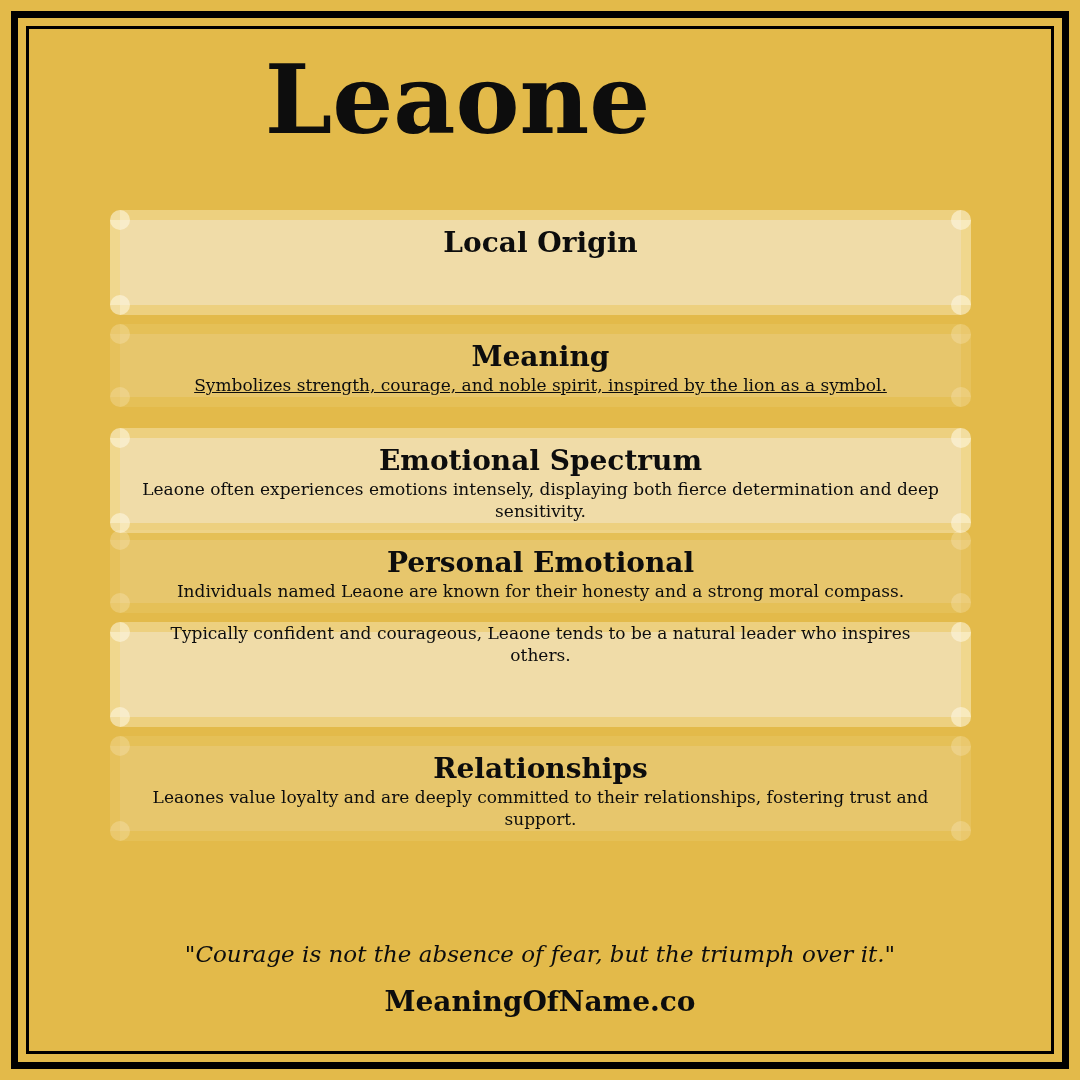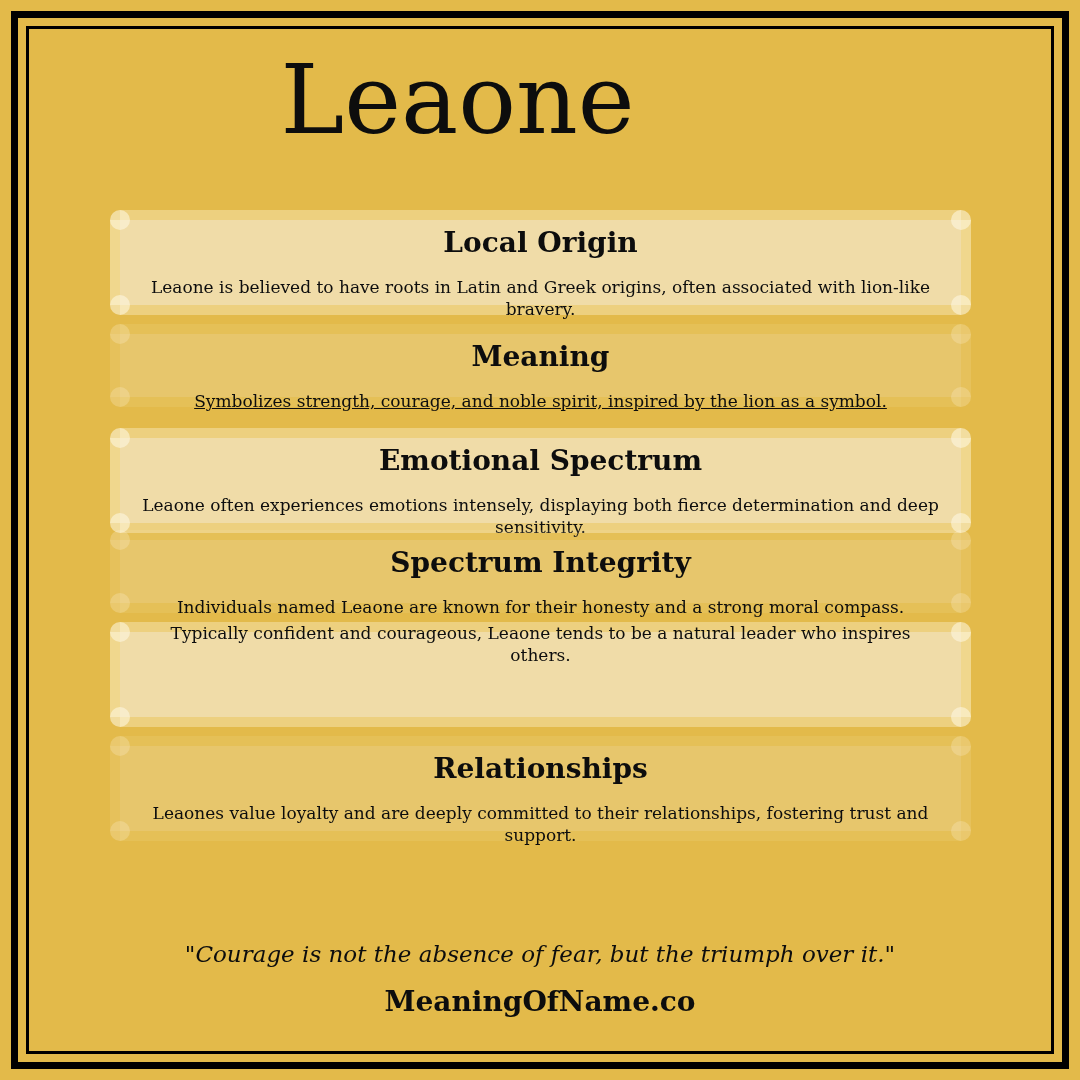--- a/index.html
+++ b/index.html
@@ -1,34 +1,34 @@
 <!DOCTYPE html>
 <html><head>
 <meta charset="utf-8">
 <style>
   html,body{margin:0;padding:0;}
   body{width:1080px;height:1080px;background:#e3ba4a;position:relative;overflow:hidden;font-family:"DejaVu Serif",serif;color:#0d0d0d;}
   .outer-border{position:absolute;left:11px;top:11px;width:1058px;height:1058px;box-sizing:border-box;border:7px solid #000;}
   .inner-border{position:absolute;left:26px;top:26px;width:1028px;height:1028px;box-sizing:border-box;border:3px solid #000;}
-  .title{position:absolute;left:0;top:42px;width:915px;text-align:center;font-size:96px;font-weight:normal;line-height:116px;}
+  .title{position:absolute;left:0;top:42px;width:915px;text-align:center;font-size:96px;font-weight:bold;line-height:116px;}
   .card{position:absolute;left:110px;width:861px;}
   .card .bg-h{position:absolute;left:0;right:0;top:10px;bottom:10px;}
   .card .bg-v{position:absolute;left:10px;right:10px;top:0;bottom:0;}
   .card .dot{position:absolute;width:20px;height:20px;border-radius:50%;}
   .card.bright .bg-h{background:rgba(255,250,225,0.45);}
   .card.bright .bg-v{background:rgba(255,250,225,0.35);}
   .card.bright .inner{background:#f0dca8;}
   .card.bright .dot{background:rgba(255,250,230,0.55);}
   .card.dim .bg-h{background:rgba(255,245,210,0.12);}
   .card.dim .bg-v{background:rgba(255,245,210,0.10);}
   .card.dim .inner{background:#e7c66c;}
   .card.dim .dot{background:rgba(255,245,215,0.25);}
   .card .inner{position:absolute;left:10px;right:10px;top:10px;bottom:10px;}
   .card .content{position:absolute;left:0;right:0;top:0;text-align:center;}
-  .card h2{margin:16px;font-size:28px;font-weight:bold;line-height:34px;padding-top:0;}
+  .card h2{margin:0;font-size:28px;font-weight:bold;line-height:34px;padding-top:16px;}
   .card p{margin:0 auto;font-size:17px;line-height:22px;width:800px;}
   .quote{position:absolute;left:0;top:938px;width:1080px;text-align:center;font-size:23px;font-style:italic;line-height:32px;}
   .brand{position:absolute;left:0;top:984px;width:1080px;text-align:center;font-size:28px;font-weight:bold;line-height:36px;}
 </style>
 </head>
 <body>
 
 <div class="outer-border"></div>
 <div class="inner-border"></div>
 
@@ -37,21 +37,20 @@
 <div class="card bright" style="top:210px;height:105px;">
   <div class="bg-h"></div>
   <div class="bg-v"></div>
   <div class="inner"></div>
   <div class="dot" style="left:0;top:0;"></div>
   <div class="dot" style="right:0;top:0;"></div>
   <div class="dot" style="left:0;bottom:0;"></div>
   <div class="dot" style="right:0;bottom:0;"></div>
   <div class="content">
     <h2>Local Origin</h2>
-    <p>Leaone is believed to have roots in Latin and Greek origins, often associated with lion-like bravery.</p>
   </div>
 </div>
 
 <div class="card dim" style="top:324px;height:83px;">
   <div class="bg-h"></div>
   <div class="bg-v"></div>
   <div class="inner"></div>
   <div class="dot" style="left:0;top:0;"></div>
   <div class="dot" style="right:0;top:0;"></div>
   <div class="dot" style="left:0;bottom:0;"></div>
@@ -78,21 +77,21 @@
 
 <div class="card dim" style="top:530px;height:83px;">
   <div class="bg-h"></div>
   <div class="bg-v"></div>
   <div class="inner"></div>
   <div class="dot" style="left:0;top:0;"></div>
   <div class="dot" style="right:0;top:0;"></div>
   <div class="dot" style="left:0;bottom:0;"></div>
   <div class="dot" style="right:0;bottom:0;"></div>
   <div class="content">
-    <h2>Spectrum Integrity</h2>
+    <h2>Personal Emotional</h2>
     <p style="width:812px;">Individuals named Leaone are known for their honesty and a strong moral compass.</p>
   </div>
 </div>
 
 <div class="card bright" style="top:622px;height:105px;">
   <div class="bg-h"></div>
   <div class="bg-v"></div>
   <div class="inner"></div>
   <div class="dot" style="left:0;top:0;"></div>
   <div class="dot" style="right:0;top:0;"></div>

